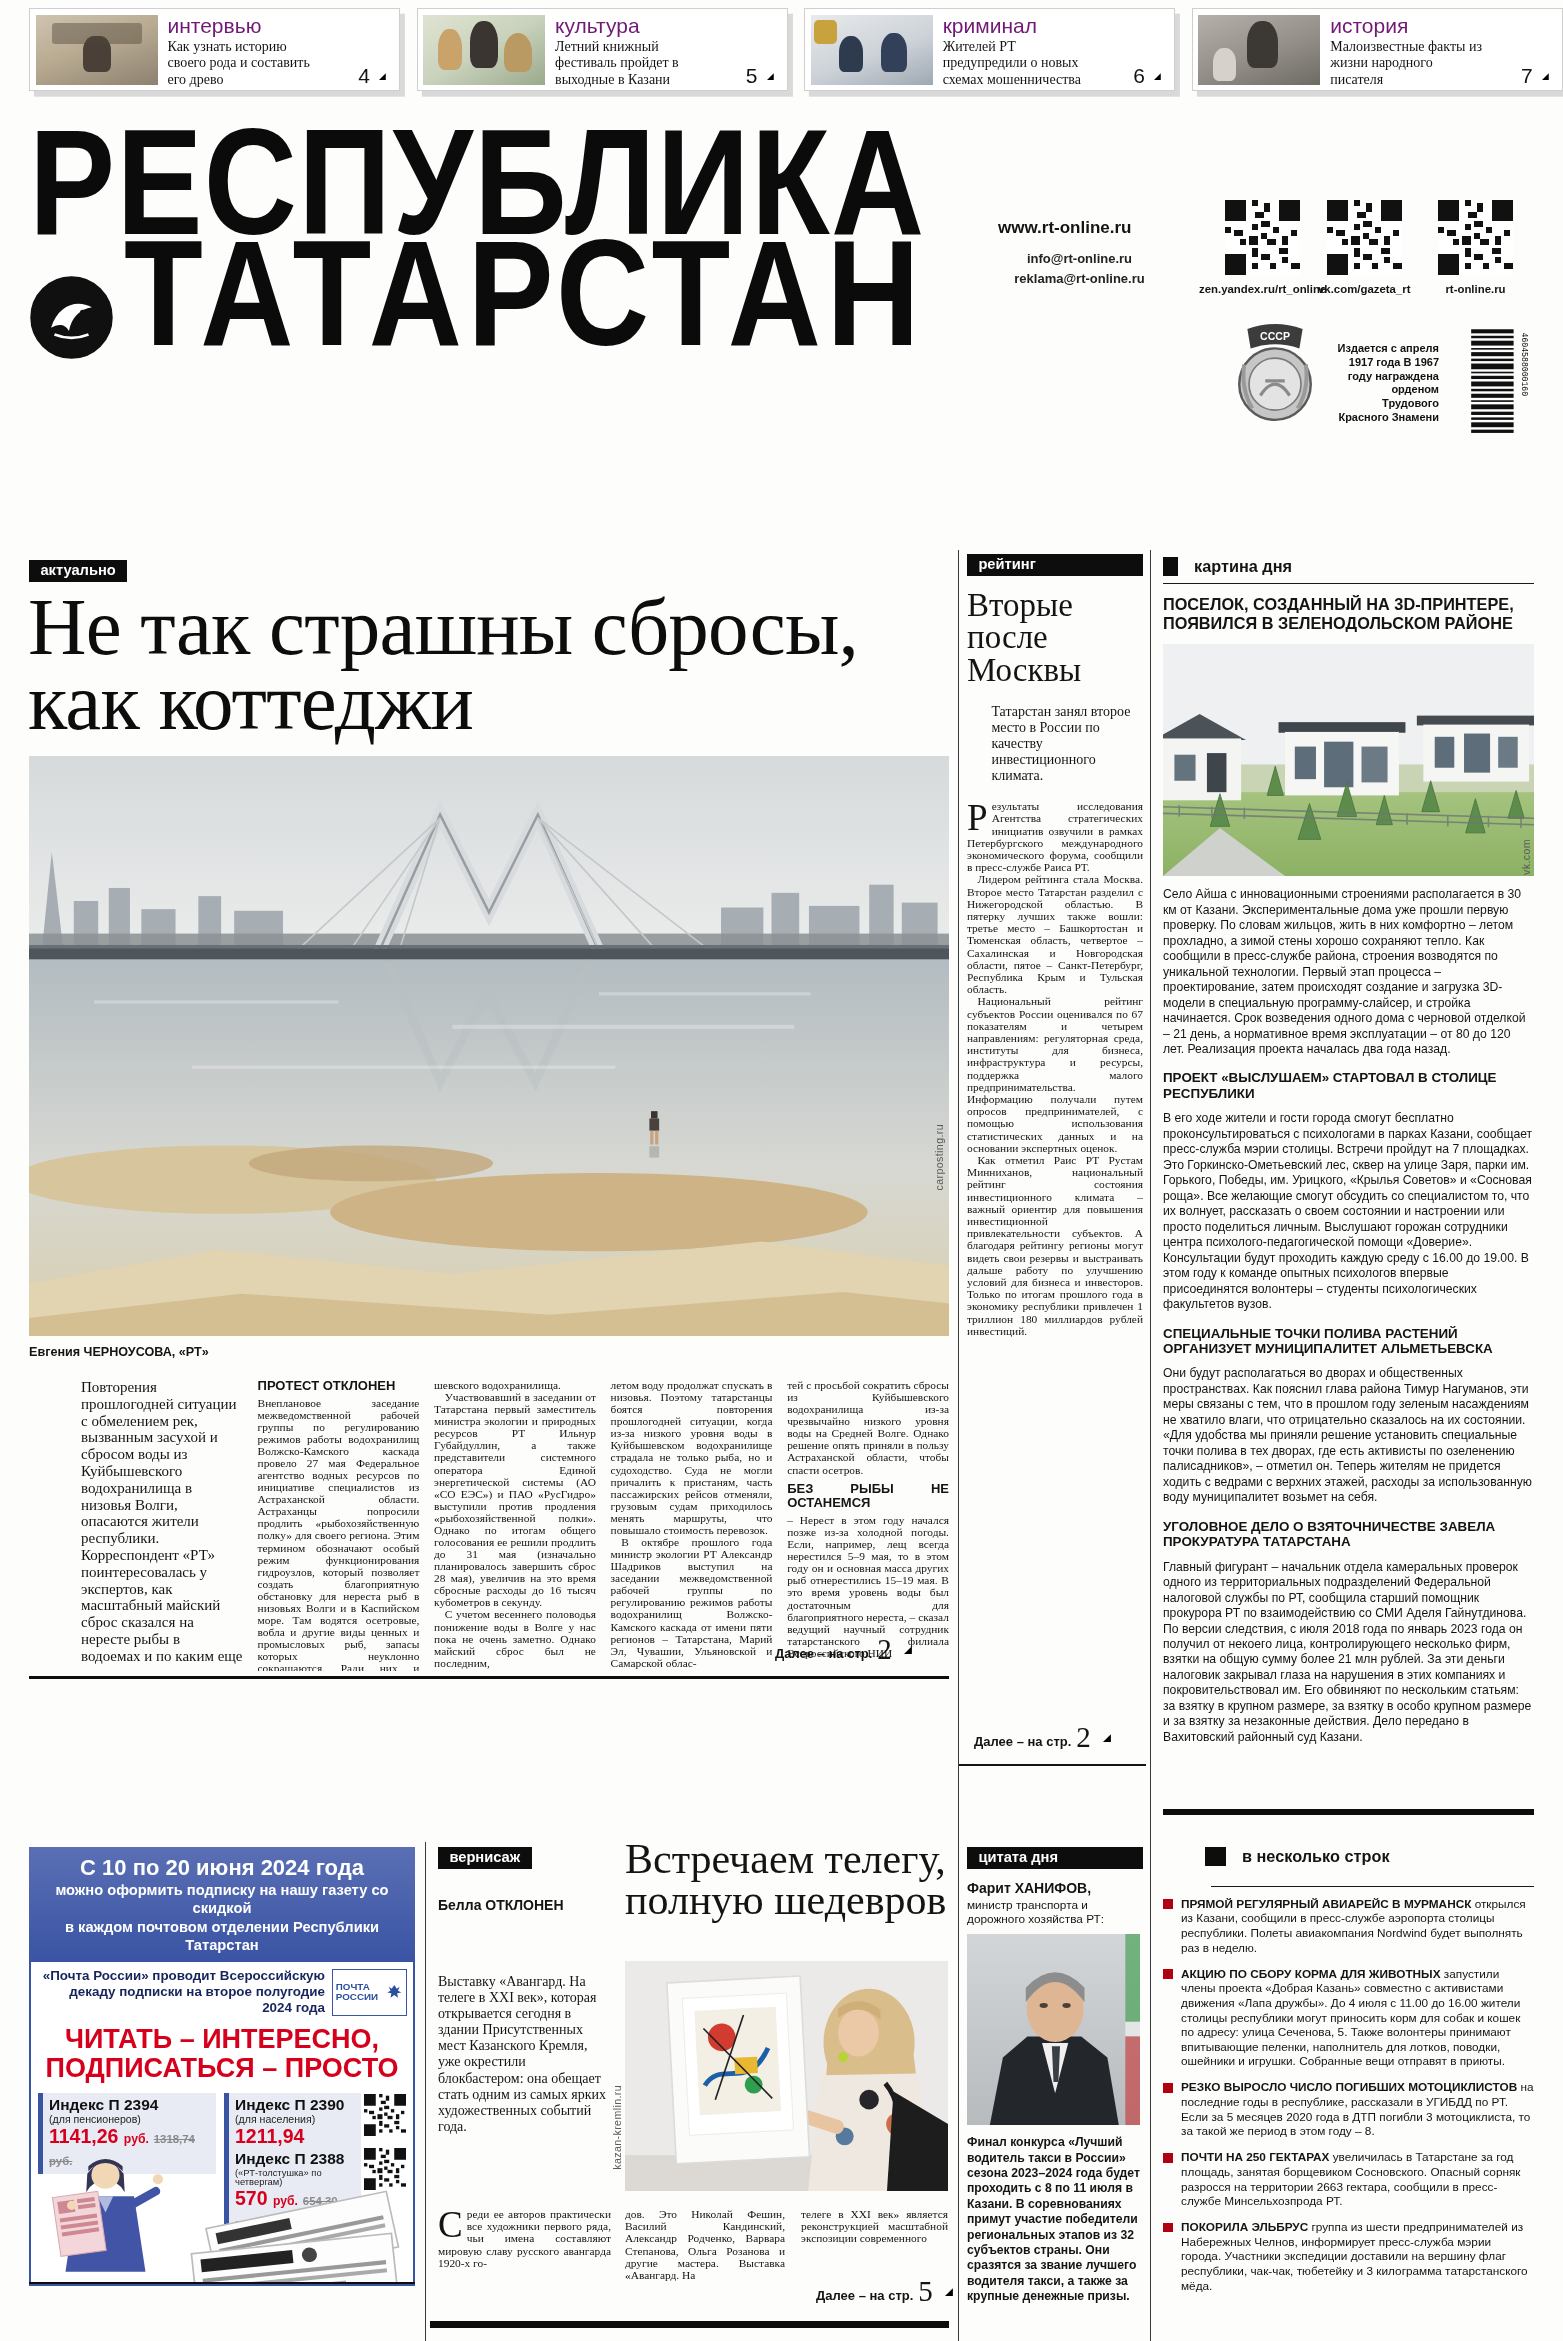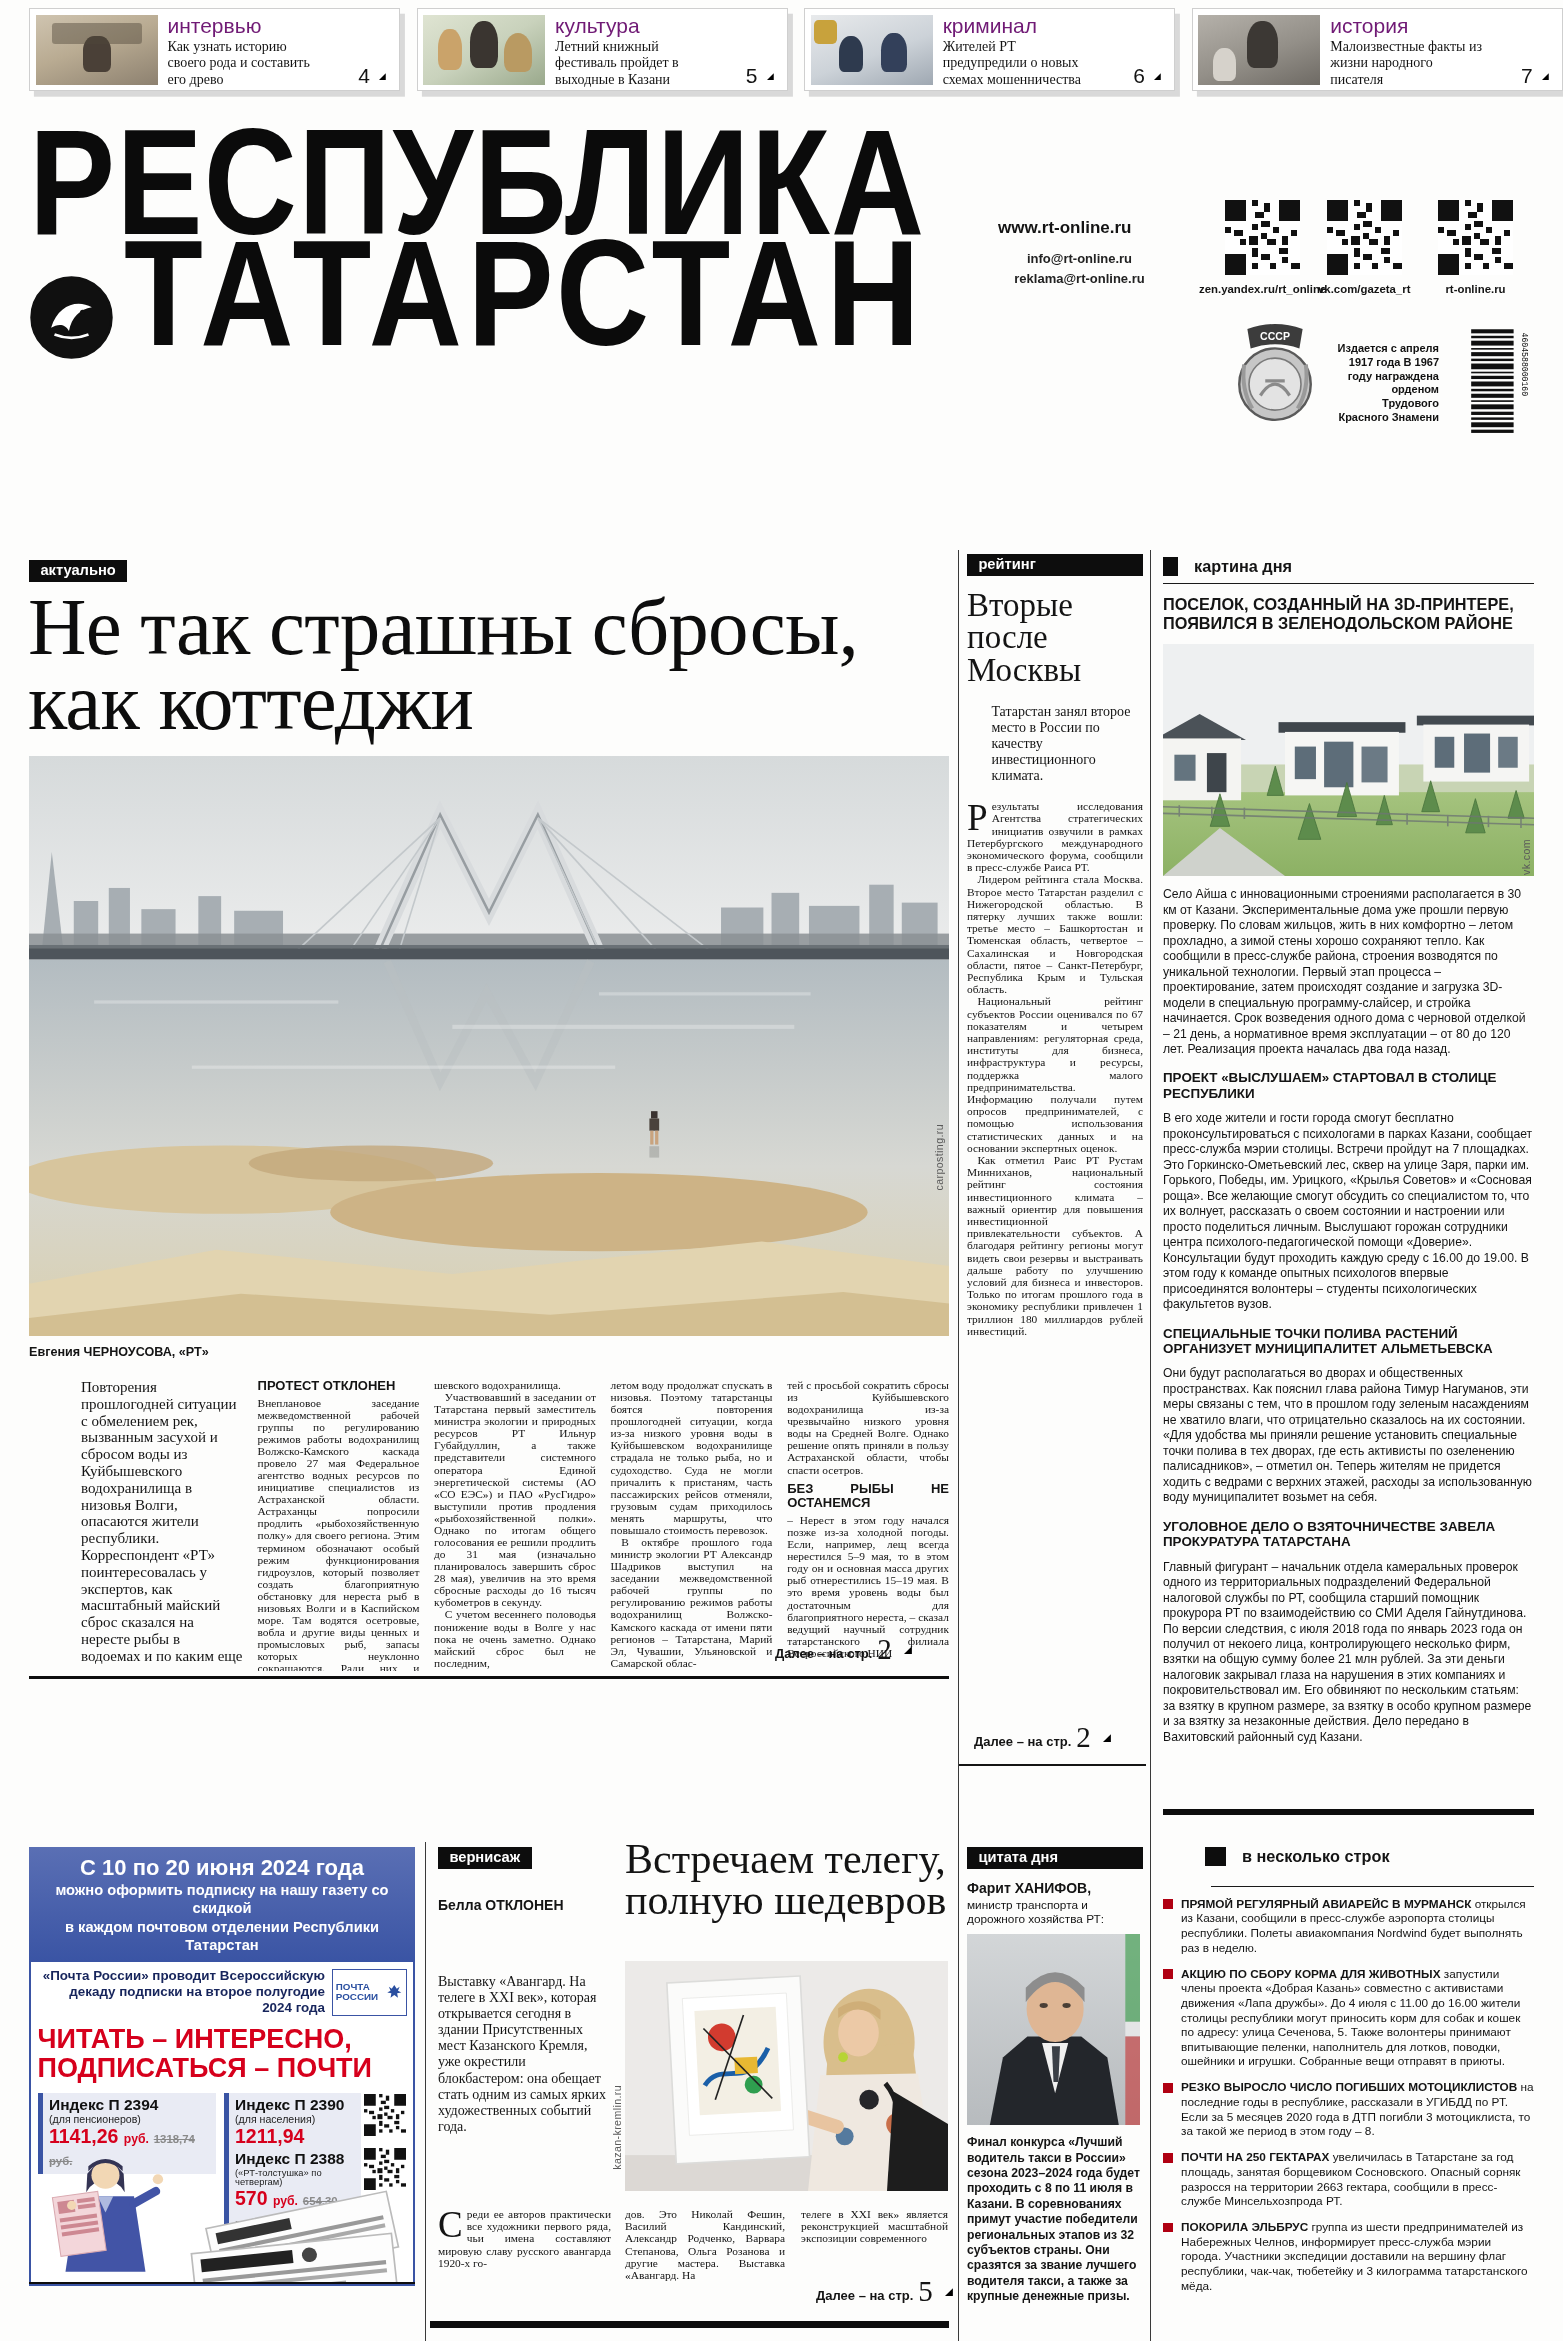--- a/index.html
+++ b/index.html
@@ -97,21 +97,21 @@
   
   .ad{position:absolute;left:29px;top:1847px;width:386px;height:407px;font-family:"Liberation Sans",sans-serif;box-sizing:border-box;}
   .ad-head{background:linear-gradient(180deg,#5a6fb4 0%,#3a54a4 100%);color:#fff;text-align:center;padding:6.5px 4.9px 7.3px;line-height:1.25;}
   .ad-head .h1{font-size:22px;font-weight:700;}
   .ad-head .h2{font-size:14.7px;font-weight:700;}
   .ad-body{border:2.4px solid #3a54a4;border-top:none;background:#fff;padding:6.5px 6.5px 0;height:316px;position:relative;overflow:hidden;}
   .ad-sub{display:flex;gap:6.5px;align-items:center;}
   .ad-sub .txt{flex:1;color:#17255c;font-weight:700;font-size:13.4px;line-height:1.2;text-align:right;}
   .postlogo{width:75px;height:47px;border:1.6px solid #3a54a4;display:flex;align-items:center;gap:3.3px;padding:1.6px 3.3px;box-sizing:border-box;}
   .postlogo .pl-t{color:#2a4fa0;font-weight:700;font-size:9.8px;line-height:1.05;}
-  .slogan{color:#d6001c;font-weight:700;font-size:27px;line-height:1.08;margin:8.1px 0 9.8px;}
+  .slogan{color:#d6001c;font-weight:700;font-size:27px;line-height:1.08;text-align:center;margin:8.1px 0 9.8px;}
   .cards{position:relative;height:106px;}
   .card{position:absolute;background:#e9ebf4;border-left:5.7px solid #3a54a4;padding:3.3px 6.5px 4.9px;box-sizing:border-box;}
   .card .cx{font-weight:700;font-size:15.5px;color:#111;}
   .card .aud{font-size:10.6px;color:#222;line-height:1;}
   .card .pr{color:#d6001c;font-weight:700;font-size:19.5px;line-height:1.15;}
   .card .pr small{font-size:12.2px;}
   .card .old{color:#8a8a8a;font-size:11.4px;text-decoration:line-through;margin-left:4.9px;font-weight:700;}
   .cardqr{position:absolute;width:42px;height:42px;background:#fff;}
   .ad-ill{position:absolute;left:0;bottom:0;width:100%;height:138px;}
   
@@ -529,21 +529,21 @@
         <div class="txt">«Почта России» проводит Всероссийскую декаду подписки на второе полугодие 2024 года</div>
         <div class="postlogo">
           <div class="pl-t">ПОЧТА РОССИИ</div>
           <svg width="28" height="28" viewBox="0 0 40 40">
             <path d="M20 3 L26 12 L33 7 L29 17 L37 21 L27 23 L29 34 L20 27 L11 34 L13 23 L3 21 L11 17 L7 7 L14 12 Z" fill="#2a4fa0"></path>
           </svg>
         </div>
       </div>
       <div class="slogan">
         <div>ЧИТАТЬ – ИНТЕРЕСНО,</div>
-        <div>ПОДПИСАТЬСЯ – ПОЧТИ</div>
+        <div>ПОДПИСАТЬСЯ – ПРОСТО</div>
       </div>
       <div class="cards">
         <div class="card" style="left:0;top:0;width:178px;">
           <div class="cx">Индекс П 2394</div>
           <div class="aud">(для пенсионеров)</div>
           <div class="pr"><span>1141,26</span> <small>руб.</small><span class="old">1318,74 руб.</span></div>
         </div>
         <div class="card" style="left:186px;top:0;width:137px;">
           <div class="cx">Индекс П 2390</div>
           <div class="aud">(для населения)</div>

